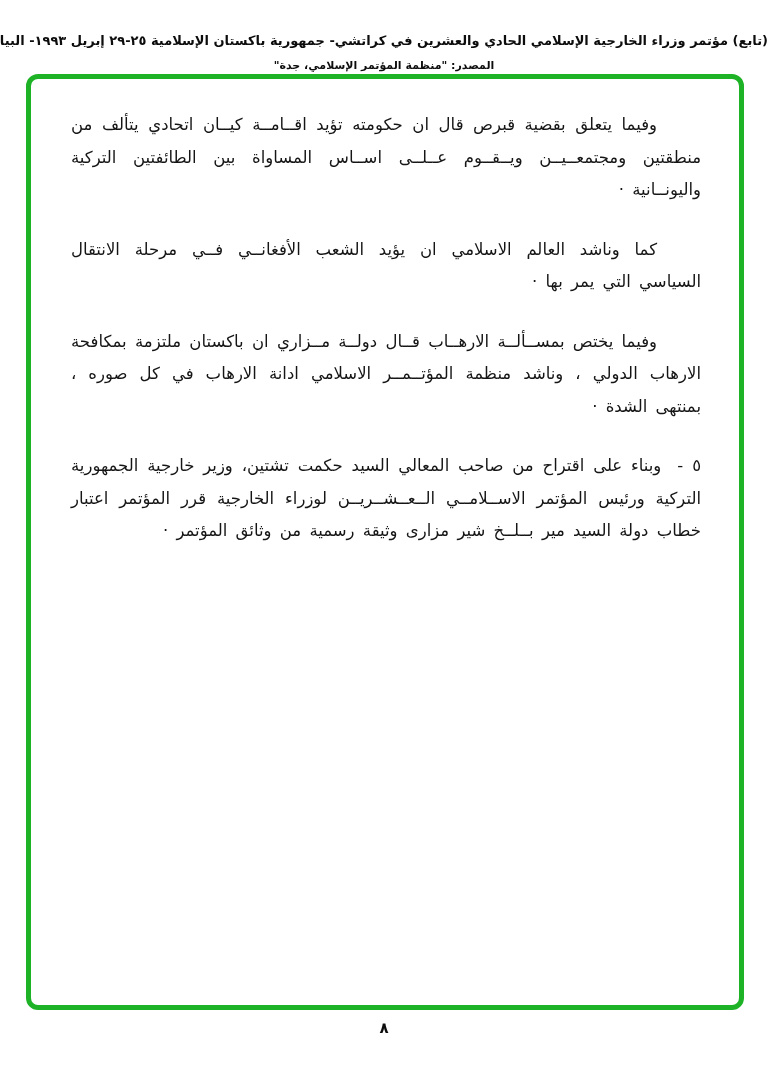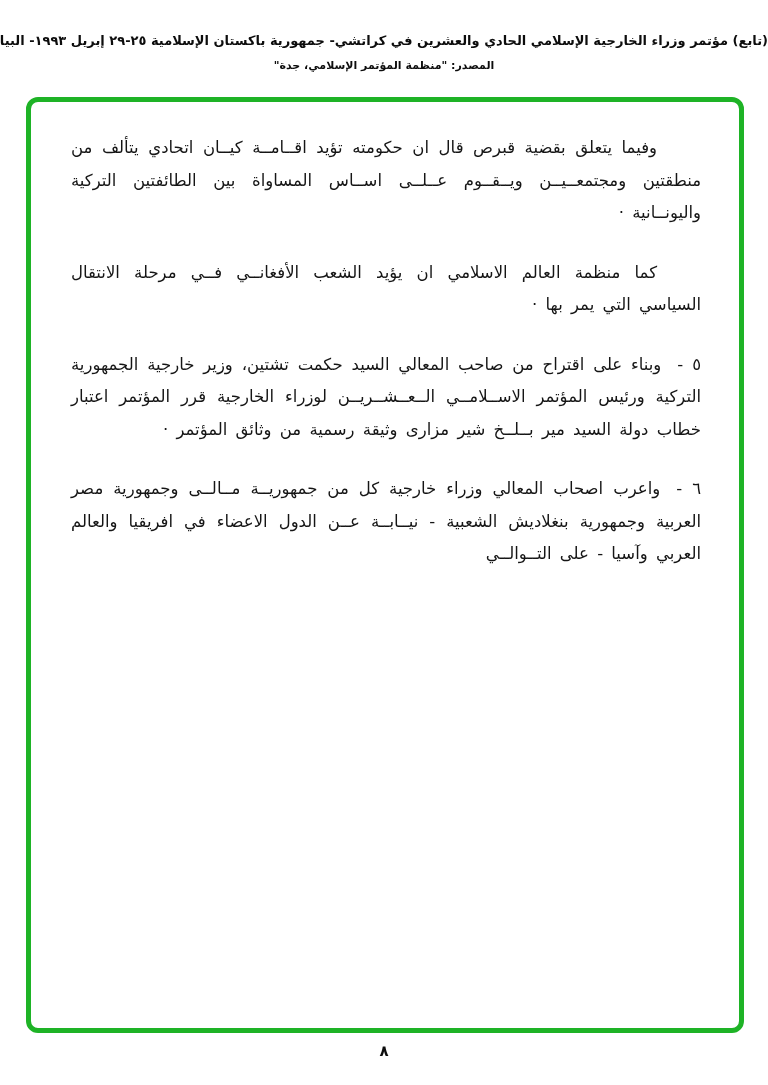--- a/index.html
+++ b/index.html
@@ -29,21 +29,21 @@
     color: #0d0d0d;
   }
   .doc-header .h2 {
     font-size: 11px;
     font-weight: bold;
     margin-top: 11px;
     color: #0d0d0d;
   }
   .green-box {
     box-sizing: border-box;
-    margin: 25px 24px 0 26px;
+    margin: 2px 24px 0 26px;
     width: 718px;
     height: 936px;
     border: 5px solid #1eb326;
     border-radius: 12px;
     padding: 30px 38px 0 40px;
     direction: rtl;
   }
   .para {
     margin: 0 0 27px 0;
     font-size: 16.5px;
@@ -74,25 +74,25 @@
 <div class="page">
 
   <div class="doc-header">
     <div class="h1">(تابع) مؤتمر وزراء الخارجية الإسلامي الحادي والعشرين في كراتشي- جمهورية باكستان الإسلامية ٢٥-٢٩ إبريل ١٩٩٣- البيان الختامي:</div>
     <div class="h2">المصدر: "منظمة المؤتمر الإسلامي، جدة"</div>
   </div>
 
   <div class="green-box">
     <p class="para indented"><span class="num"></span><span>وفيما يتعلق بقضية قبرص قال ان حكومته تؤيد اقــامــة كيــان اتحادي يتألف من منطقتين ومجتمعــيــن ويــقــوم عــلــى اســاس المساواة بين الطائفتين التركية واليونــانية ·</span></p>
 
-    <p class="para indented"><span class="num"></span><span>كما منظمة العالم الاسلامي ان يؤيد الشعب الأفغانــي فــي مرحلة الانتقال السياسي التي يمر بها ·</span></p>
+    <p class="para indented"><span class="num"></span><span>كما وناشد العالم الاسلامي ان يؤيد الشعب الأفغانــي فــي مرحلة الانتقال السياسي التي يمر بها ·</span></p>
 
+    <p class="para indented"><span class="num"></span><span>وفيما يختص بمســألــة الارهــاب قــال دولــة مــزاري ان باكستان ملتزمة بمكافحة الارهاب الدولي ، وناشد منظمة المؤتــمــر الاسلامي ادانة الارهاب في كل صوره ، بمنتهى الشدة ·</span></p>
 
 
 
     <p class="para"><span class="num">٥ -</span><span>وبناء على اقتراح من صاحب المعالي السيد حكمت تشتين، وزير خارجية الجمهورية التركية ورئيس المؤتمر الاســلامــي الــعــشــريــن لوزراء الخارجية قرر المؤتمر اعتبار خطاب دولة السيد مير بــلــخ شير مزارى وثيقة رسمية من وثائق المؤتمر ·</span></p>
 
-    <p class="para"><span class="num">٦ -</span><span>واعرب اصحاب المعالي وزراء خارجية كل من جمهوريــة مــالــى وجمهورية مصر العربية وجمهورية بنغلاديش الشعبية - نيــابــة عــن الدول الاعضاء في افريقيا والعالم العربي وآسيا - على التــوالــي</span></p>
   </div>
 
   <div class="page-number">٨</div>
 
 </div>
 
 </body></html>

